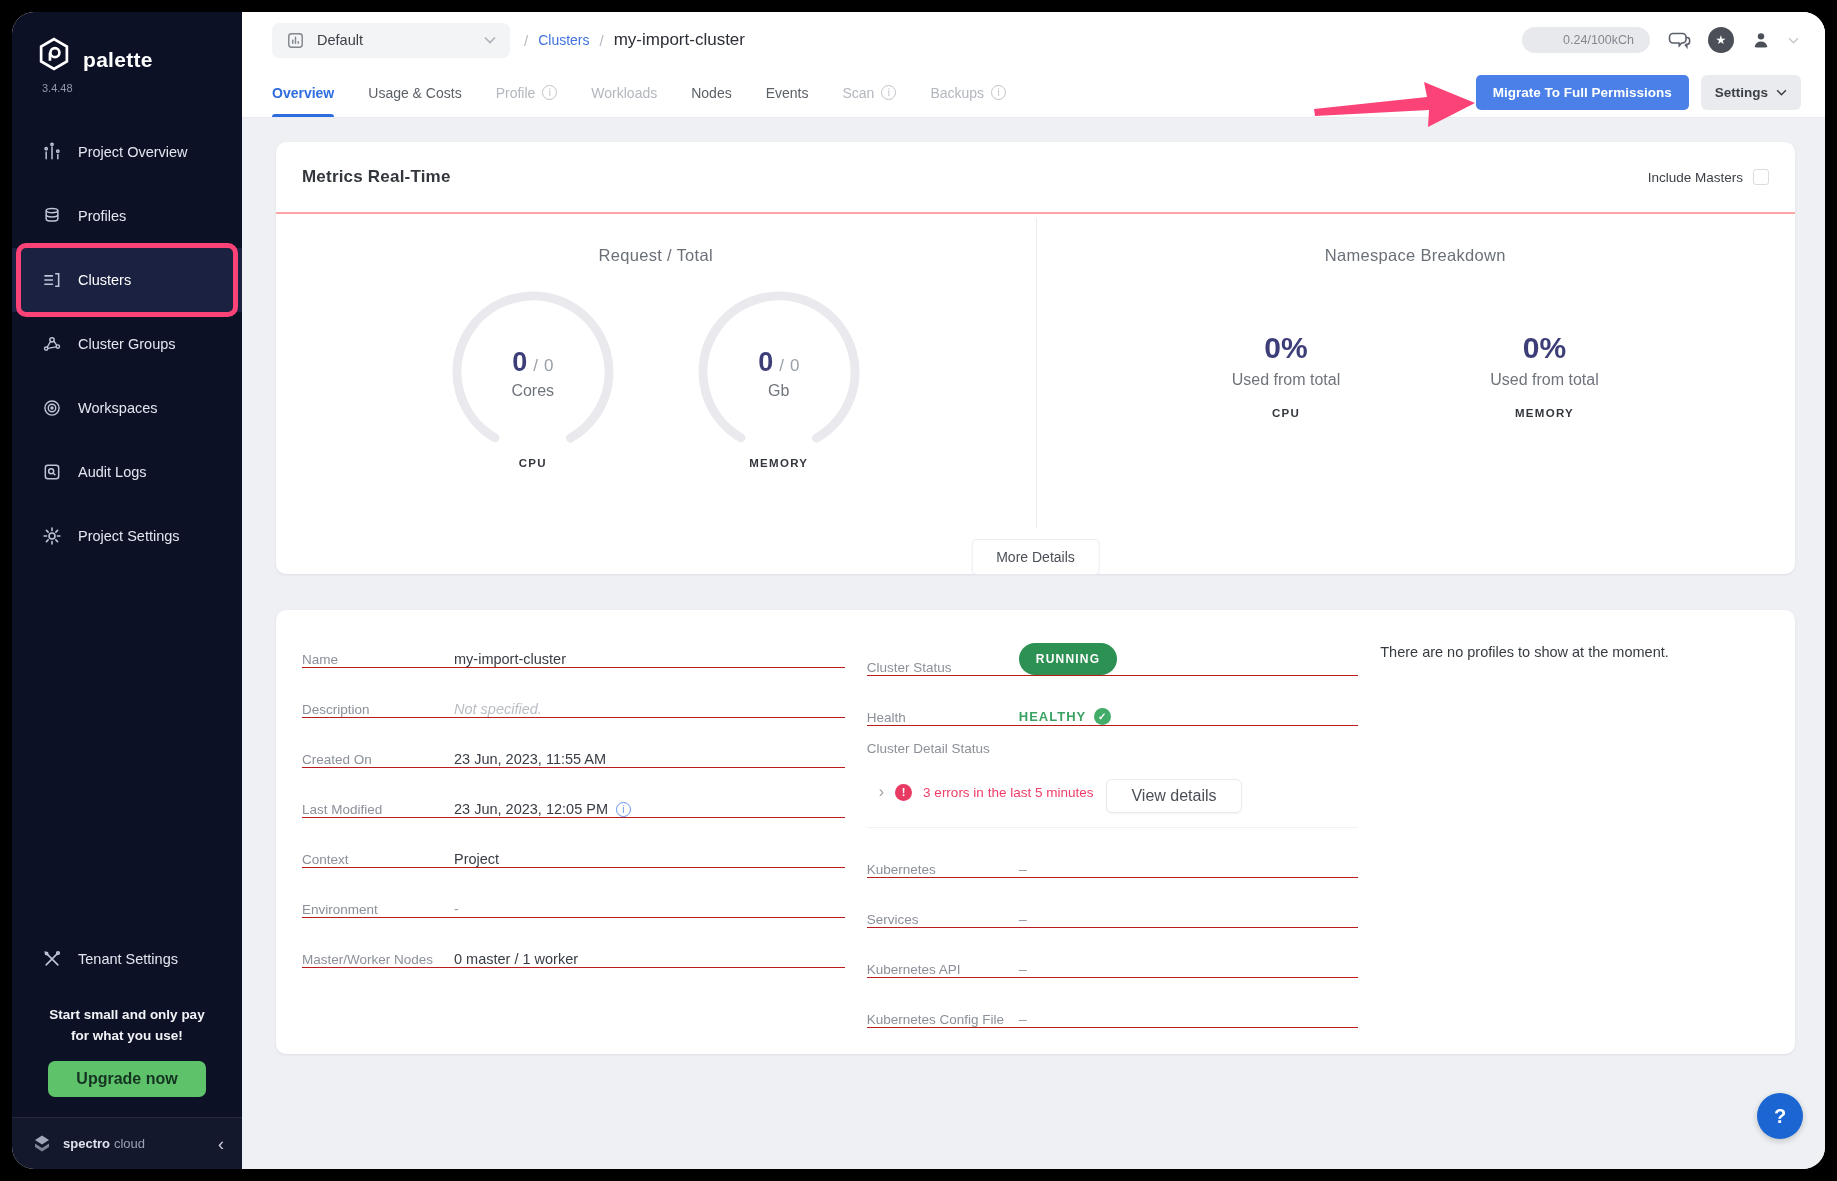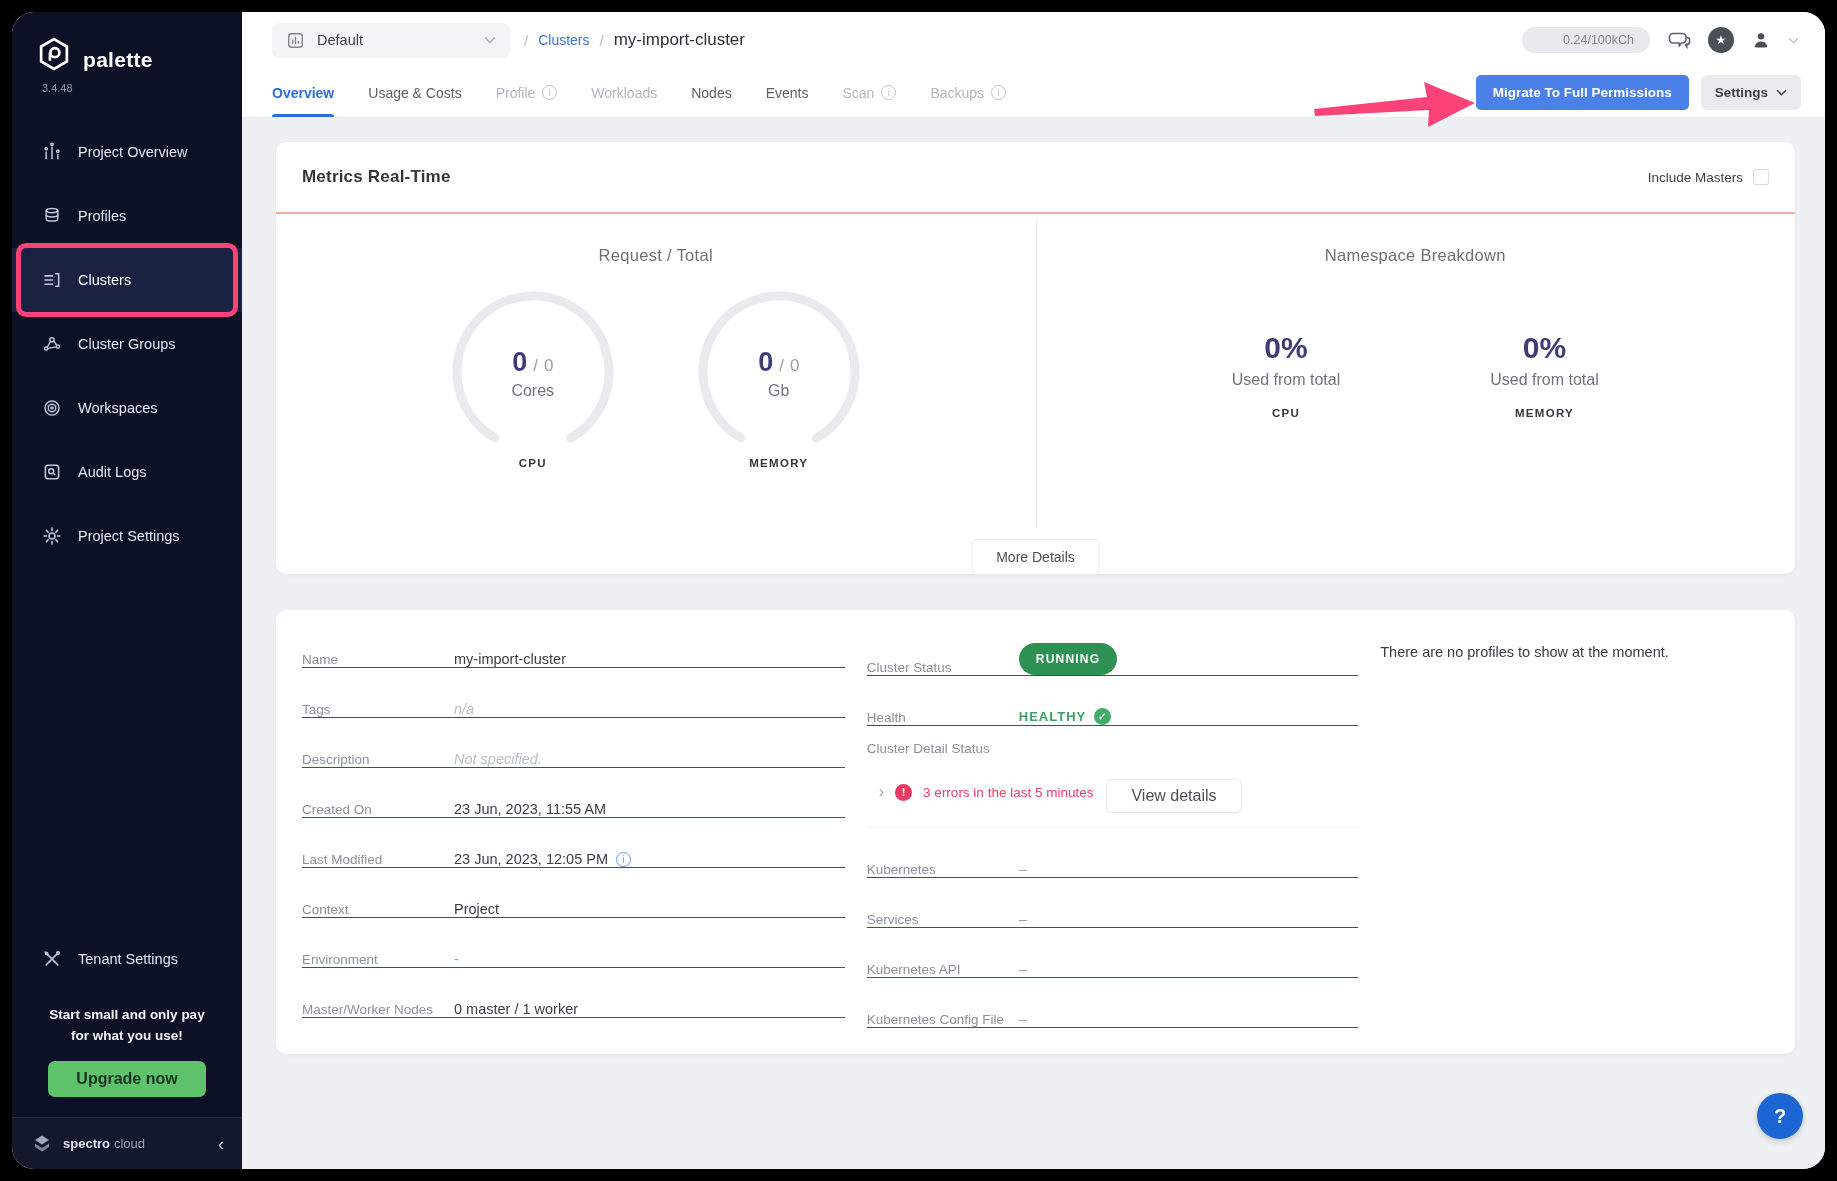--- a/index.html
+++ b/index.html
@@ -458,24 +458,20 @@
       </section>
 
       <section class="card details-card">
 
         <div class="d-col">
           <div class="d-row">
             <span class="d-label">Name</span>
             <span class="d-value">my-import-cluster</span>
           </div>
           <div class="d-row">
-            <span class="d-label">Tags</span>
-            <span class="d-value muted">n/a</span>
-          </div>
-          <div class="d-row">
             <span class="d-label">Description</span>
             <span class="d-value muted">Not specified.</span>
           </div>
           <div class="d-row">
             <span class="d-label">Created On</span>
             <span class="d-value">23 Jun, 2023, 11:55 AM</span>
           </div>
           <div class="d-row">
             <span class="d-label">Last Modified</span>
             <span class="d-value">

